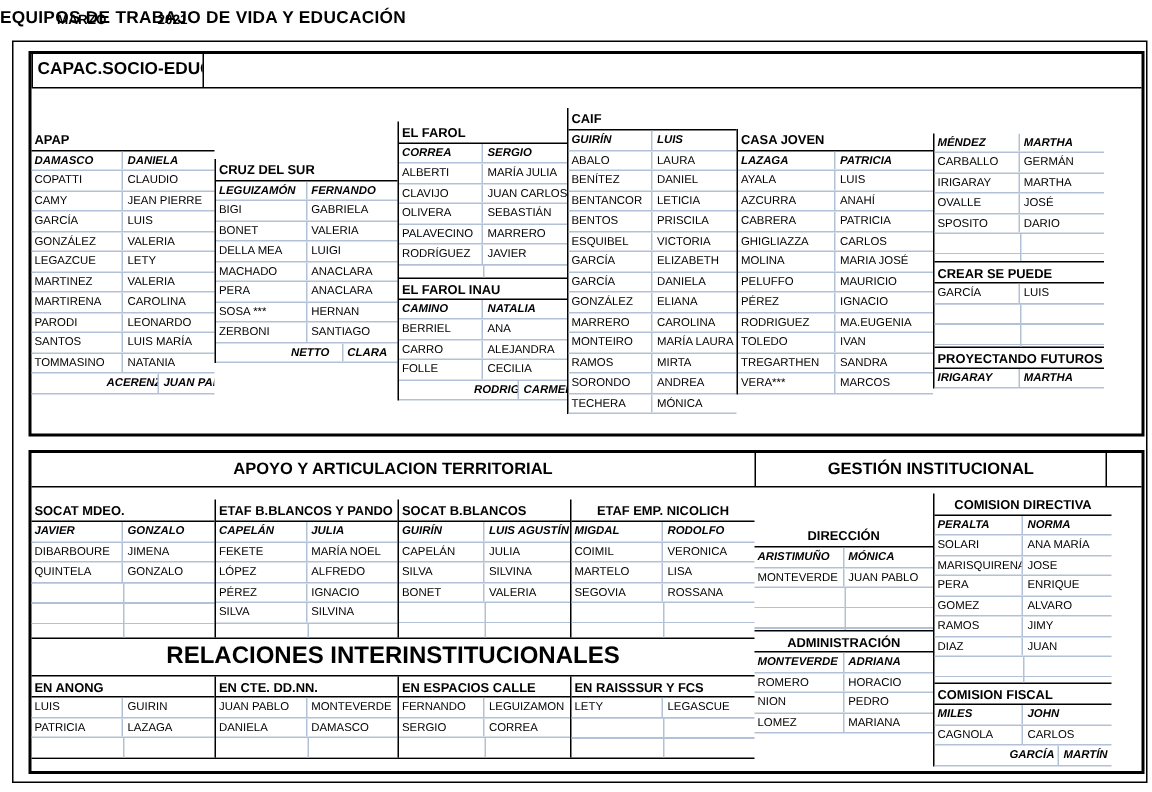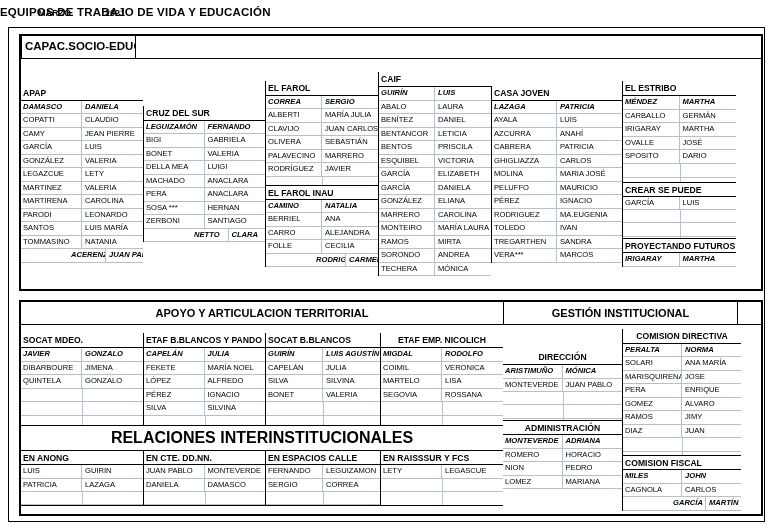--- a/index.html
+++ b/index.html
@@ -404,21 +404,20 @@
 
               <div class="r">
                 <span class="s">VERA***</span>
                 <span class="n">MARCOS</span>
               </div>
             </div>
           <div class="fill"></div>
         </div>
 
         <div class="tcol w114">
-          <div class="ctitle">EL ESTRIBO</div>
           <div class="r leader">
             <span class="s">MÉNDEZ</span>
             <span class="n">MARTHA</span>
           </div>
           <div class="rows">
 
               <div class="r">
                 <span class="s">CARBALLO</span>
                 <span class="n">GERMÁN</span>
               </div>

